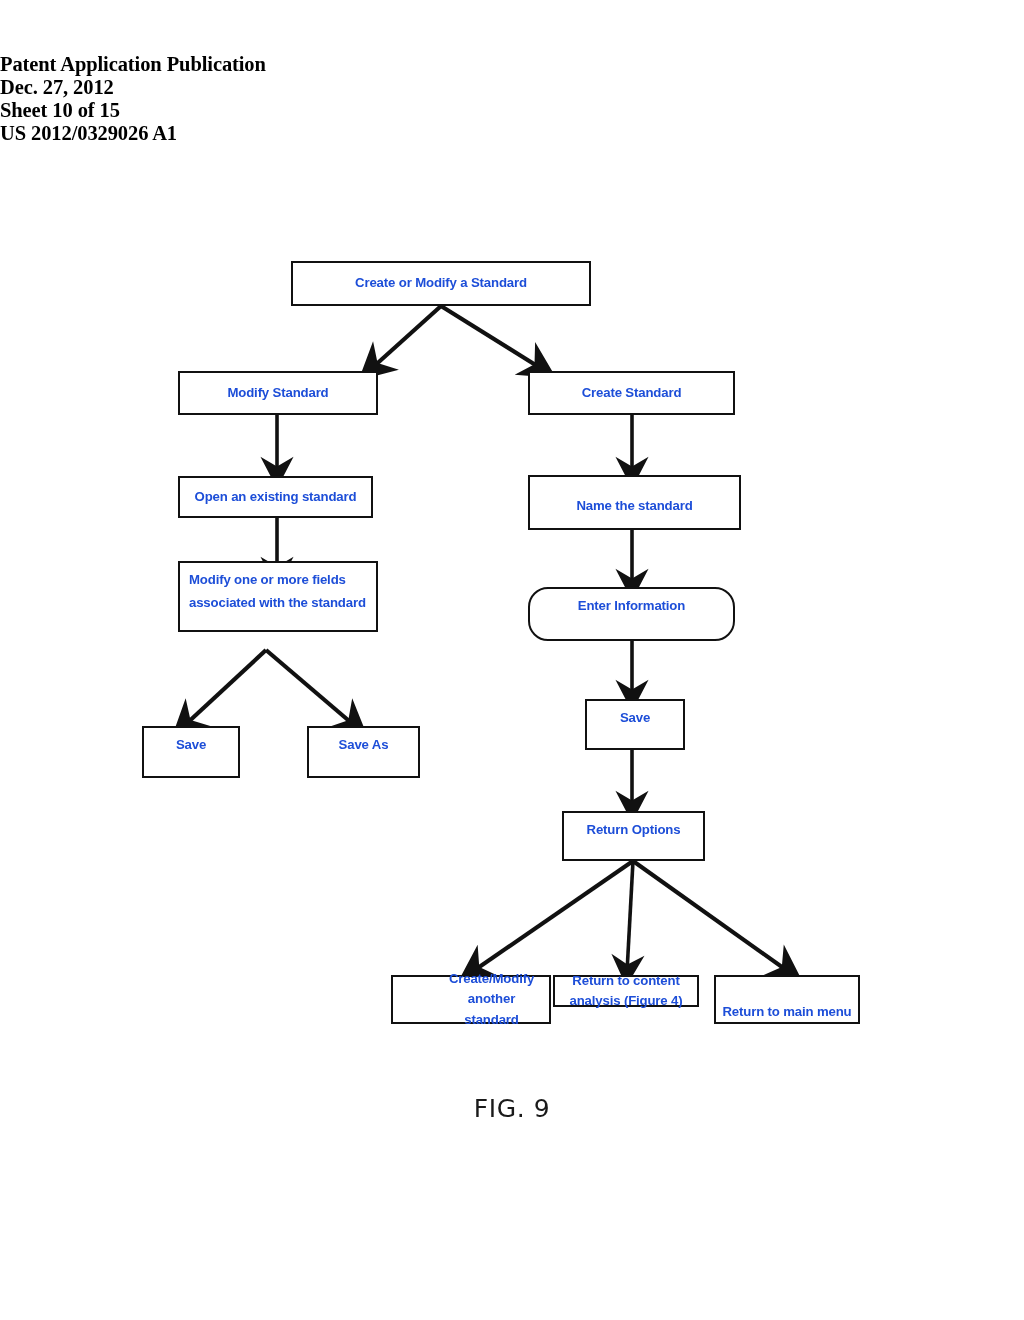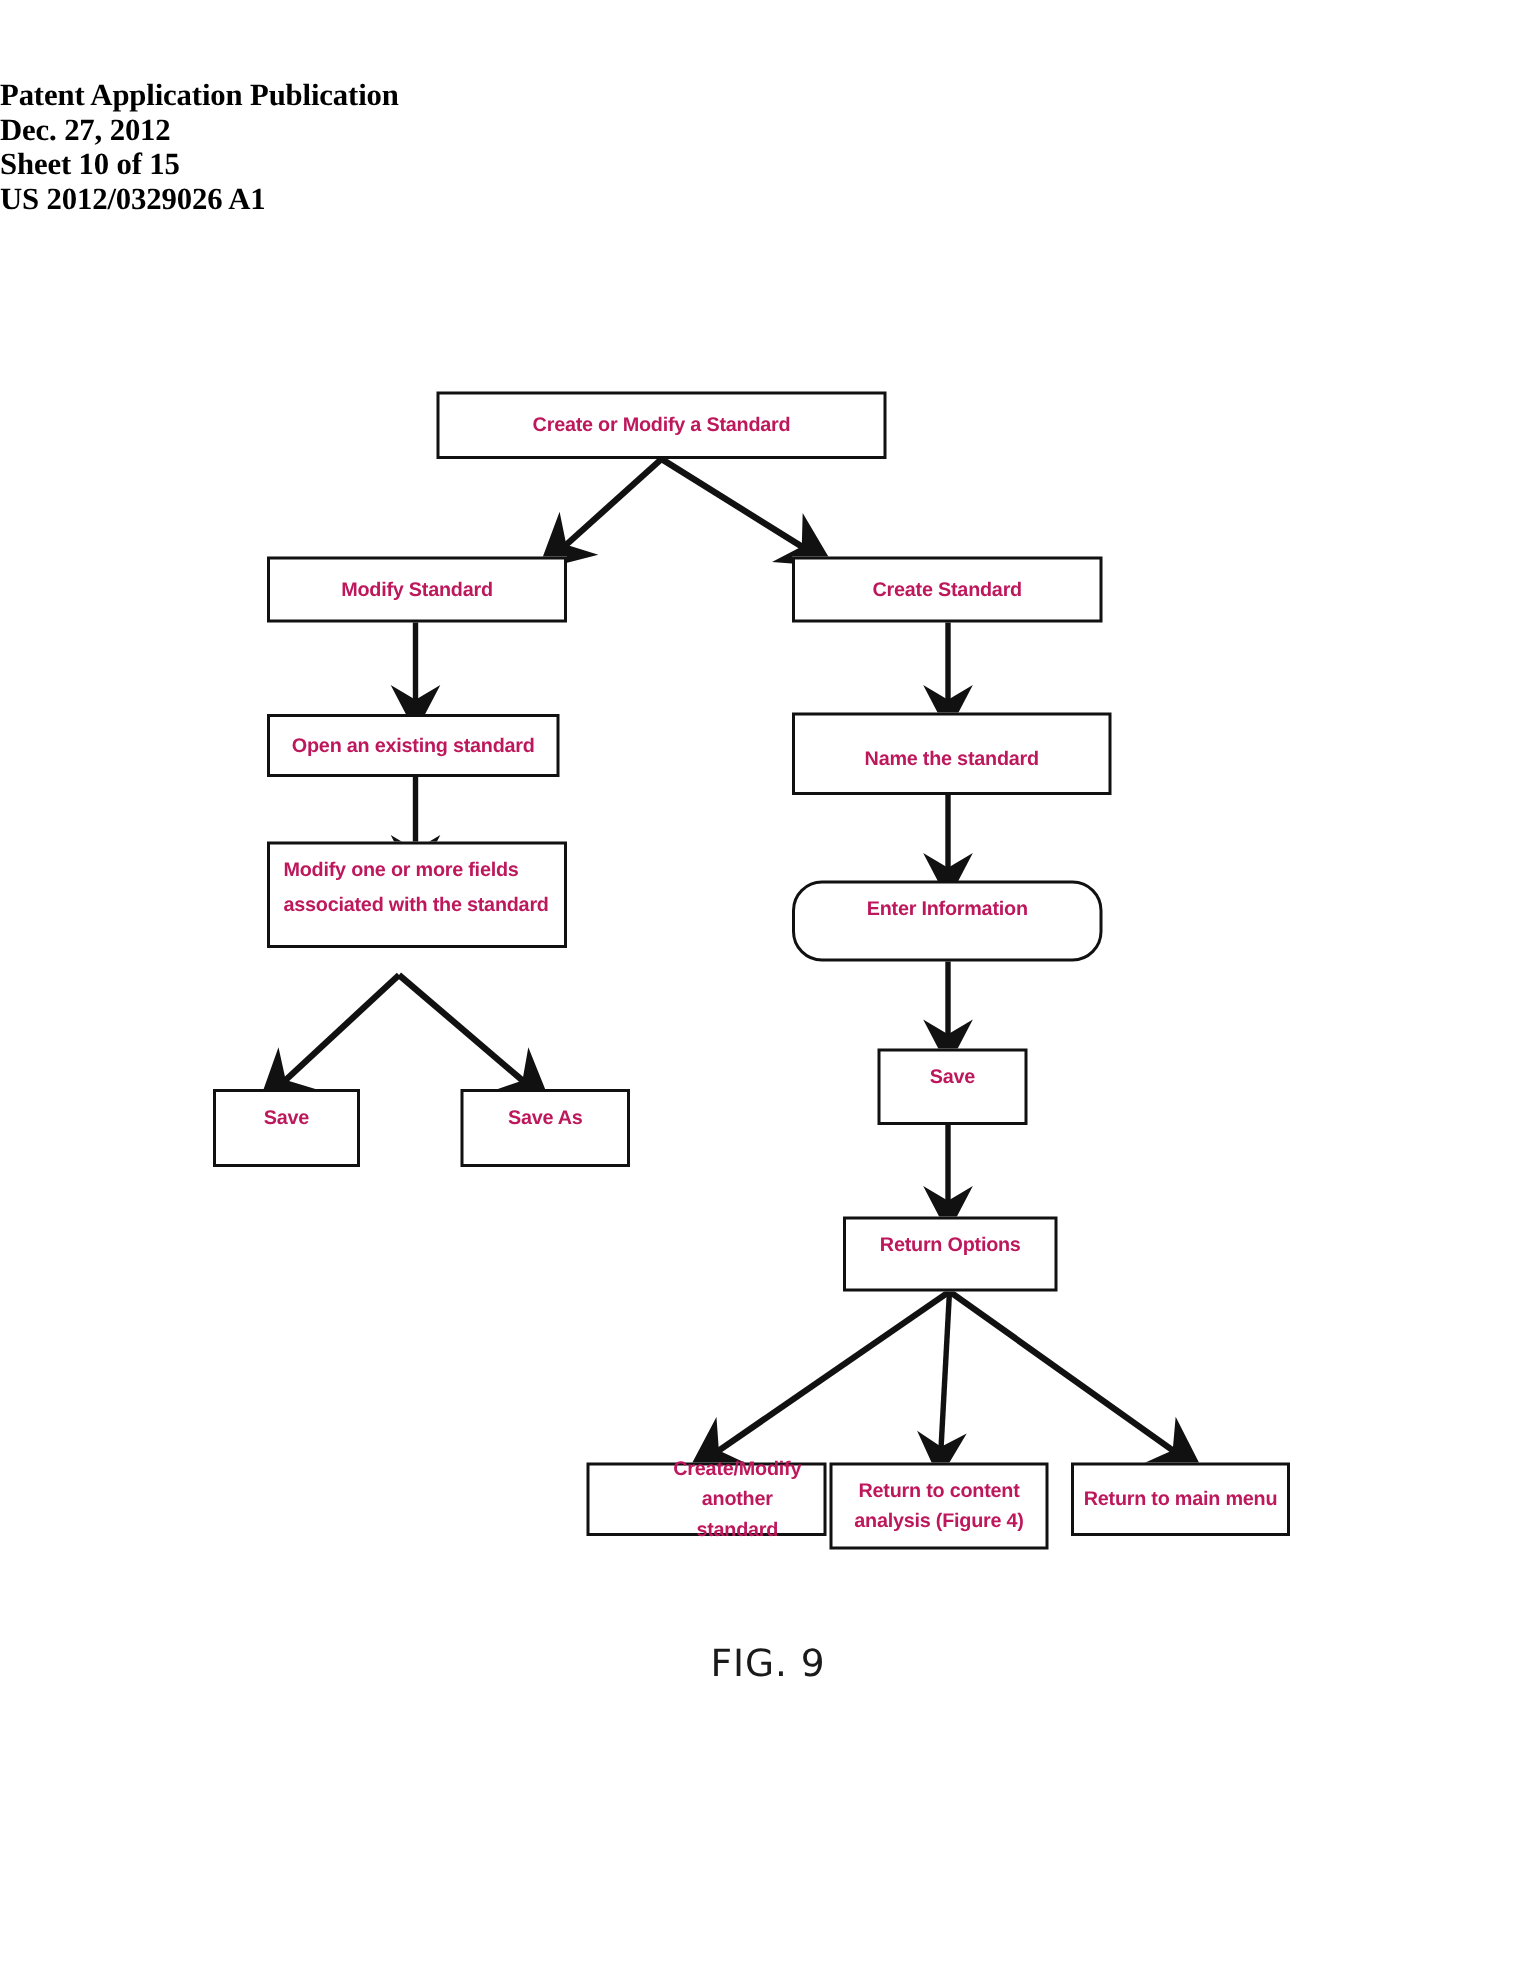--- a/index.html
+++ b/index.html
@@ -56,21 +56,21 @@
 
   .node {
     position: absolute;
     box-sizing: border-box;
     border: 2.6px solid #111111;
     background: #ffffff;
     font-weight: bold;
     font-size: 13.2px;
     line-height: 1.52;
     letter-spacing: -0.15px;
-    color: #be185d;
+    color: #1d4ed8;
   }
   .node .node-label {
     display: block;
   }
 
   
   .node.center-mid {
     display: flex;
     align-items: center;
     justify-content: center;
@@ -197,22 +197,22 @@
     <span class="node-label">Save</span>
   </div>
 
   <div class="node center-top" style="left:562px; top:811px; width:143px; height:50px;">
     <span class="node-label">Return Options</span>
   </div>
 
   <div class="node center-two" style="left:391px; top:975px; width:160px; height:49px;padding-left:46px;">
     <span class="node-label">Create/Modify another standard</span>
   </div>
-  <div class="node center-two" style="left:553px; top:975px; width:146px; height:58px;justify-content:center;">
+  <div class="node center-two" style="left:553px; top:975px; width:146px; height:32px;justify-content:center;">
     <span class="node-label">Return to content analysis (Figure 4)</span>
   </div>
-  <div class="node center-two" style="left:714px; top:975px; width:146px; height:49px;">
+  <div class="node center-two" style="left:714px; top:975px; width:146px; height:49px;align-items:flex-end;">
     <span class="node-label">Return to main menu</span>
   </div>
 
 </div>
 
 <div class="fig-caption">FIG. 9</div>
 
 </body></html>

